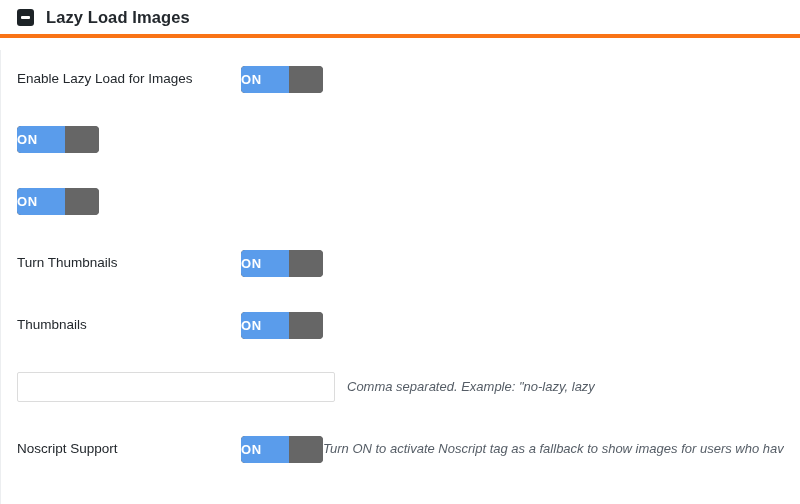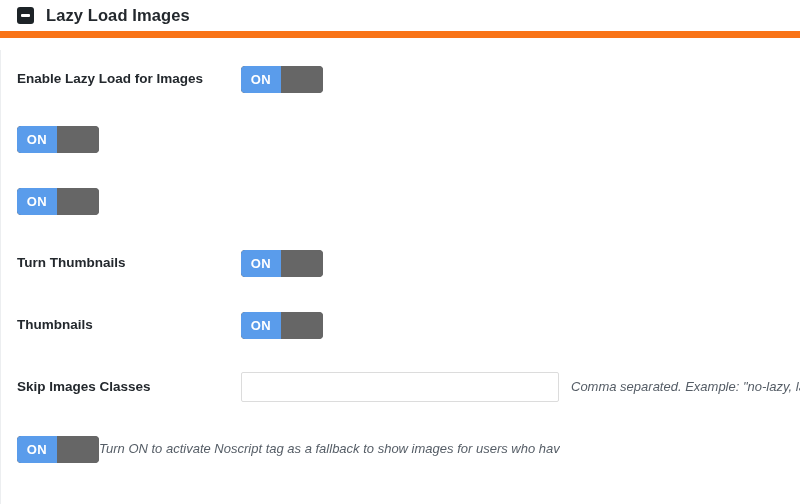--- a/index.html
+++ b/index.html
@@ -24,21 +24,21 @@
   }
 
   
   .panel-header {
     height: 38px;
     display: flex;
     align-items: center;
     padding-left: 17px;
     box-sizing: border-box;
     background: #ffffff;
-    border-bottom: 7px solid #f97316;
+    border-bottom: 4px solid #f97316;
   }
   .collapse-icon {
     width: 17px;
     height: 17px;
     border-radius: 3px;
     background: #1d2327;
     display: inline-flex;
     align-items: center;
     justify-content: center;
     flex: 0 0 auto;
@@ -75,44 +75,44 @@
     padding-left: 16px;
     box-sizing: border-box;
     position: relative;
   }
   .row.first { height: 58px; margin-top: 12px; }
 
   .row-label {
     width: 224px;
     flex: 0 0 224px;
     font-size: 13.5px;
-    font-weight: 700;
+    font-weight: 400;
     color: #23282d;
     line-height: 1.2;
   }
 
   
   .toggle {
     width: 82px;
     height: 27px;
     border-radius: 4px;
     background: #666666;
     display: flex;
     align-items: stretch;
     overflow: hidden;
     flex: 0 0 auto;
     cursor: pointer;
     user-select: none;
   }
   .toggle .on-side {
-    width: 40px;
+    width: 48px;
     background: #5a9ceb;
     display: flex;
     align-items: center;
-    justify-content: center;
+    justify-content: flex-start;
     border-radius: 4px 0 0 4px;
   }
   .toggle .on-text {
     color: #ffffff;
     font-size: 13px;
     font-weight: 700;
     letter-spacing: 0.6px;
     line-height: 1;
   }
   .toggle .knob {
@@ -205,26 +205,26 @@
       <div class="row-label">Thumbnails</div>
       <div class="toggle">
         <div class="on-side">
           <span class="on-text">ON</span>
         </div>
         <div class="knob"></div>
       </div>
     </div>
 
     <div class="row">
-      <div class="row-label">Skip Images Classes</div>
       <input class="text-input" type="text" value="" style="">
       <span class="hint">Comma separated. Example: "no-lazy, lazy</span>
     </div>
 
     <div class="row">
+      <div class="row-label">Noscript Support</div>
       <div class="toggle">
         <div class="on-side">
           <span class="on-text">ON</span>
         </div>
         <div class="knob"></div>
       </div>
       <span class="hint wide">Turn ON to activate Noscript tag as a fallback to show images for users who hav</span>
     </div>
 
   </div>

